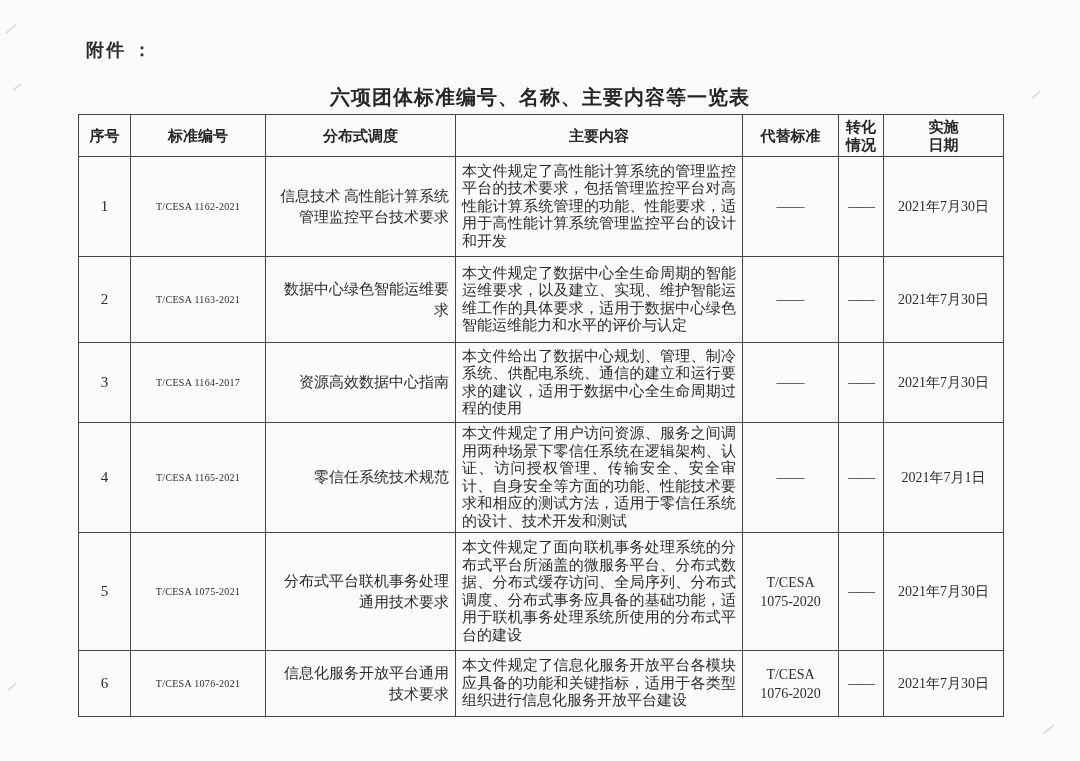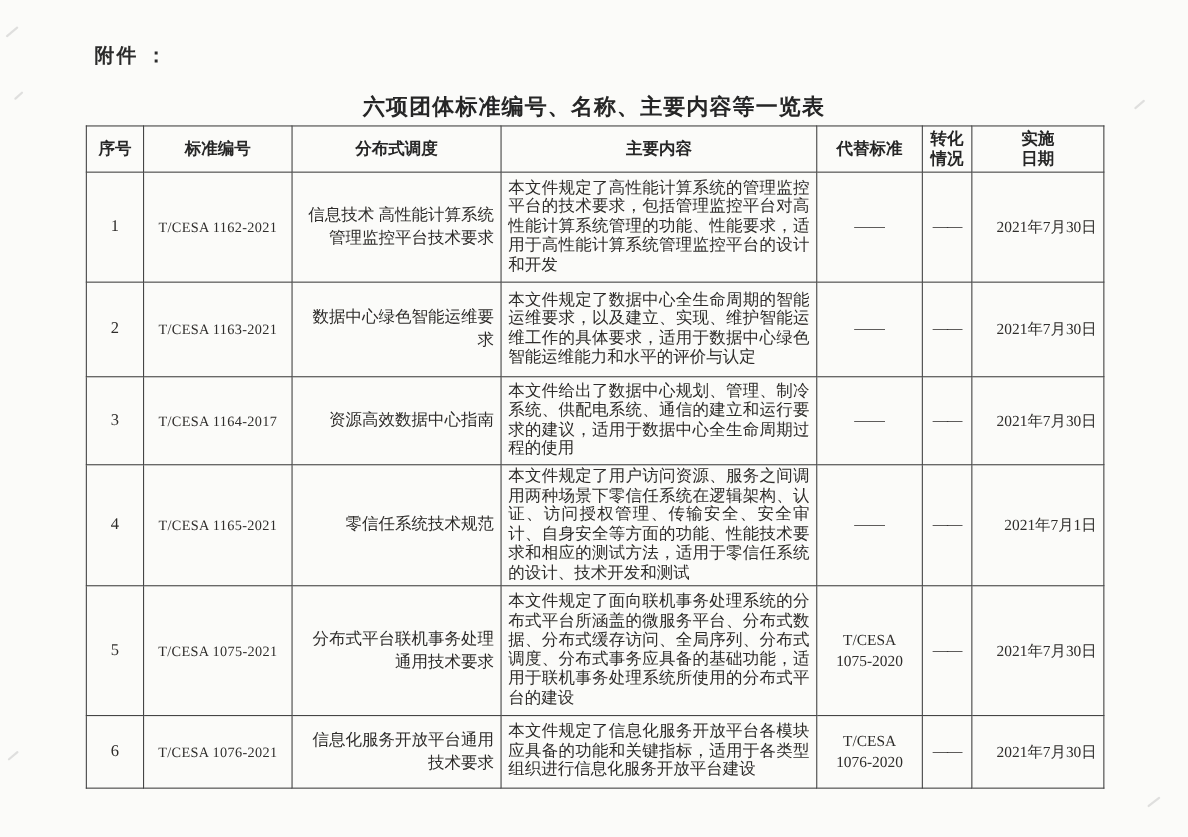--- a/index.html
+++ b/index.html
@@ -41,29 +41,29 @@
     text-align:center;white-space:pre-line;color:#262626;
   }
   thead tr{height:42px;}
   tbody tr:nth-child(1){height:100px;}
   tbody tr:nth-child(2){height:86px;}
   tbody tr:nth-child(3){height:80px;}
   tbody tr:nth-child(4){height:108px;}
   tbody tr:nth-child(5){height:118px;}
   tbody tr:nth-child(6){height:66px;}
   .c-no{text-align:center;font-size:15px;}
-  .c-code{text-align:center;font-size:13px;white-space:nowrap;letter-spacing:0.3px;}
+  .c-code{text-align:center;font-size:10px;white-space:nowrap;letter-spacing:0.3px;}
   .c-name{text-align:right;font-size:15px;line-height:21px;padding:2px 8px;}
   .c-content{
     text-align:justify;font-size:15px;line-height:17.5px;
     padding:3px 8px;
   }
   .c-rep{text-align:center;font-size:14px;line-height:19px;white-space:pre-line;}
   .c-conv{text-align:center;font-size:14px;letter-spacing:-1px;}
-  .c-date{text-align:right;font-size:14px;white-space:nowrap;}
+  .c-date{text-align:center;font-size:14px;white-space:nowrap;}
   
   .artifact{
     position:absolute;background:#c9c9c9;opacity:.55;border-radius:1px;
   }
   .a1{left:4px;top:28px;width:14px;height:2px;transform:rotate(-40deg);}
   .a2{left:12px;top:86px;width:10px;height:2px;transform:rotate(-42deg);}
   .a3{left:1030px;top:94px;width:12px;height:2px;transform:rotate(-40deg);}
   .a4{left:6px;top:686px;width:12px;height:2px;transform:rotate(-40deg);}
   .a5{left:1042px;top:728px;width:14px;height:2px;transform:rotate(-38deg);}
 </style>

